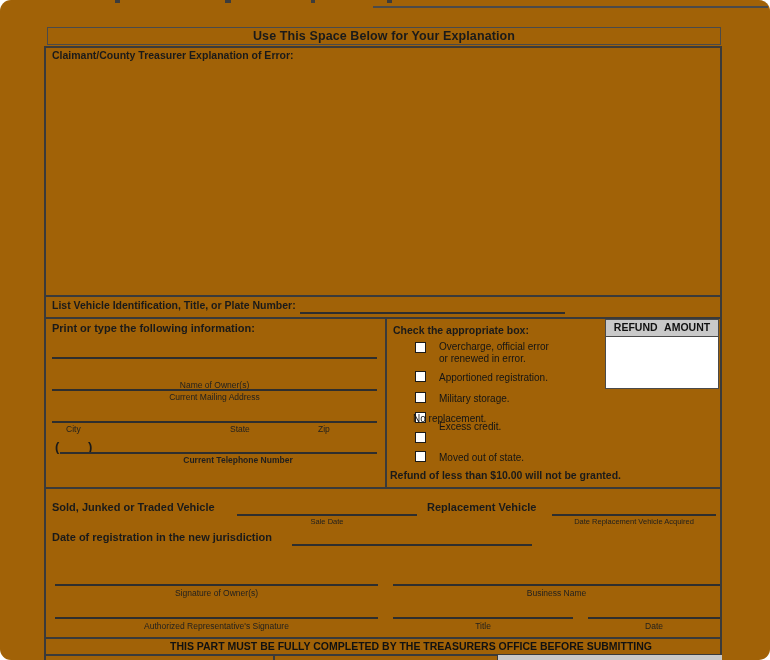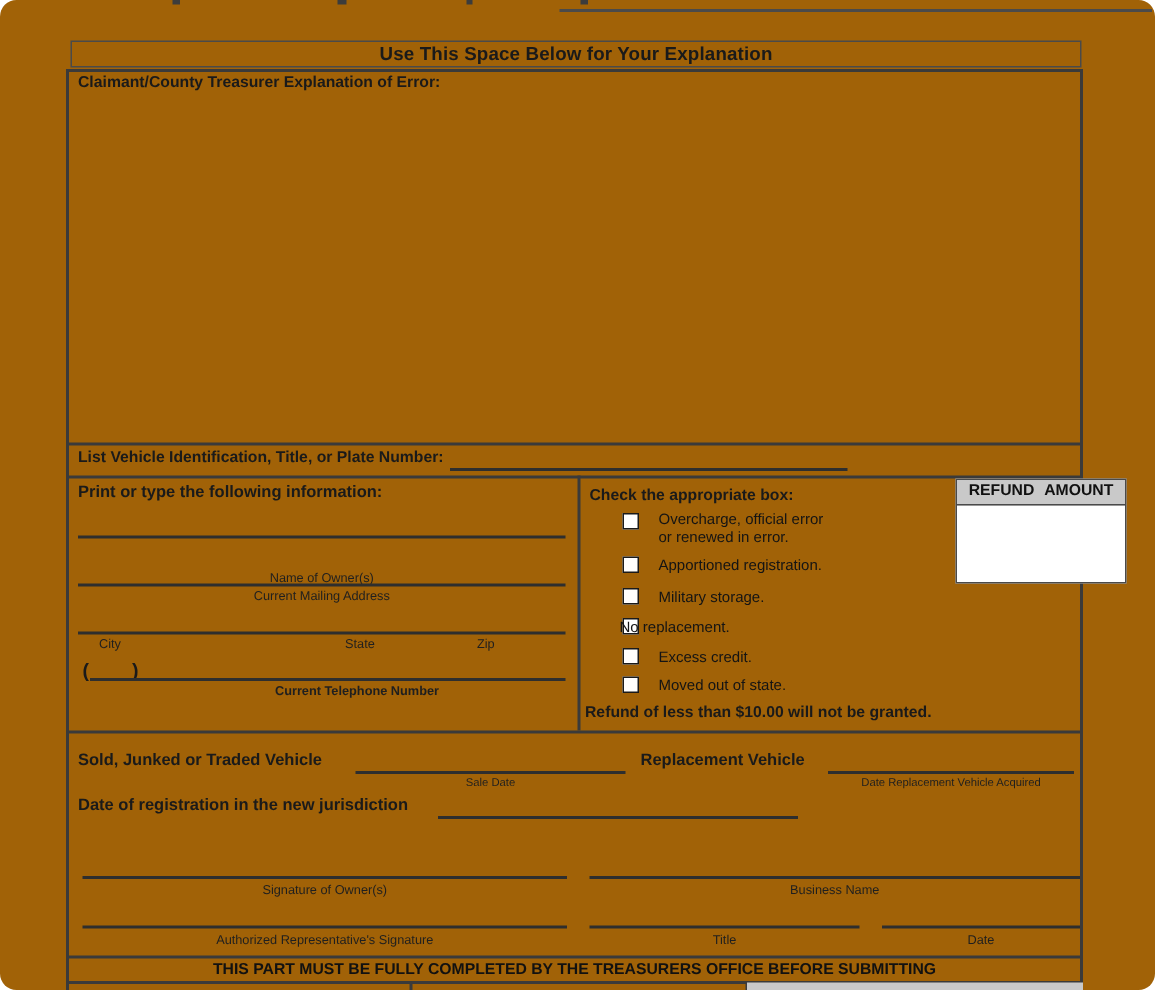--- a/index.html
+++ b/index.html
@@ -15,24 +15,24 @@
   .divider{position:absolute;left:44px;width:678px;height:2px;background:#3a3a3a;}
   .vline{position:absolute;width:2px;background:#3a3a3a;}
   .blank{position:absolute;height:1.5px;background:#2e2e2e;}
   
   .lbl{position:absolute;font-size:8.5px;color:#1f1f1f;text-align:center;white-space:nowrap;}
   .tiny{position:absolute;font-size:7.5px;color:#1f1f1f;text-align:center;white-space:nowrap;}
   .h105{font-size:10.5px;} .h11{font-size:11px;}
   .cb{position:absolute;width:11px;height:11px;border:1.7px solid #1a1a1a;background:#fff;box-sizing:border-box;}
   .opt{position:absolute;font-size:10px;line-height:11.5px;color:#141414;white-space:nowrap;}
   .refund-box{position:absolute;left:605px;top:319px;width:114px;height:70px;border:1.7px solid #4a4a4a;
-              box-sizing:border-box;background:#fff;margin-left:32px;}
+              box-sizing:border-box;background:#fff;}
   .refund-head{height:17px;background:#c9c9c9;border-bottom:1.7px solid #4a4a4a;box-sizing:border-box;
                text-align:center;font-size:10.5px;font-weight:bold;line-height:15px;word-spacing:4px;color:#111;}
-  .banner{position:absolute;left:44px;top:640px;width:678px;text-align:center;font-size:10.5px;font-weight:bold;color:#111;white-space:nowrap;}
+  .banner{position:absolute;left:44px;top:640px;width:678px;text-align:center;font-size:10.5px;font-weight:bold;color:#111;white-space:nowrap;padding-left:28px;}
   .gray-cell{position:absolute;left:498px;top:655px;width:224px;height:5px;background:#c9c9c9;}
   .frag{position:absolute;top:0;height:3px;background:#3c3c3c;}
   .top-rule{position:absolute;left:373px;top:6px;width:395px;height:2px;background:#4a4a4a;}
   .paren{position:absolute;font-size:13px;font-weight:bold;color:#1a1a1a;}
   .nowrap{white-space:nowrap;}
 </style>
 </head>
 <body>
 
 <div class="canvas">
@@ -84,21 +84,21 @@
   <div class="cb" style="left:415px;top:371px;"></div>
   <div class="opt" style="left:439px;top:372px;">Apportioned registration.</div>
 
   <div class="cb" style="left:415px;top:392px;"></div>
   <div class="opt" style="left:439px;top:393px;">Military storage.</div>
 
   <div class="cb" style="left:415px;top:412px;"></div>
   <div class="opt" style="left:413px;top:413px;">No replacement.</div>
 
   <div class="cb" style="left:415px;top:432px;"></div>
-  <div class="opt" style="left:439px;top:433px;text-align:center;">Excess credit.</div>
+  <div class="opt" style="left:439px;top:421px;text-align:center;">Excess credit.</div>
 
   <div class="cb" style="left:415px;top:451px;"></div>
   <div class="opt" style="left:439px;top:452px;">Moved out of state.</div>
 
   <div class="abs b h105 nowrap" style="left:390px;top:469px;">Refund of less than $10.00 will not be granted.</div>
 
   <div class="refund-box">
     <div class="refund-head">REFUND AMOUNT</div>
     <div style="height:49px;"></div>
   </div>

